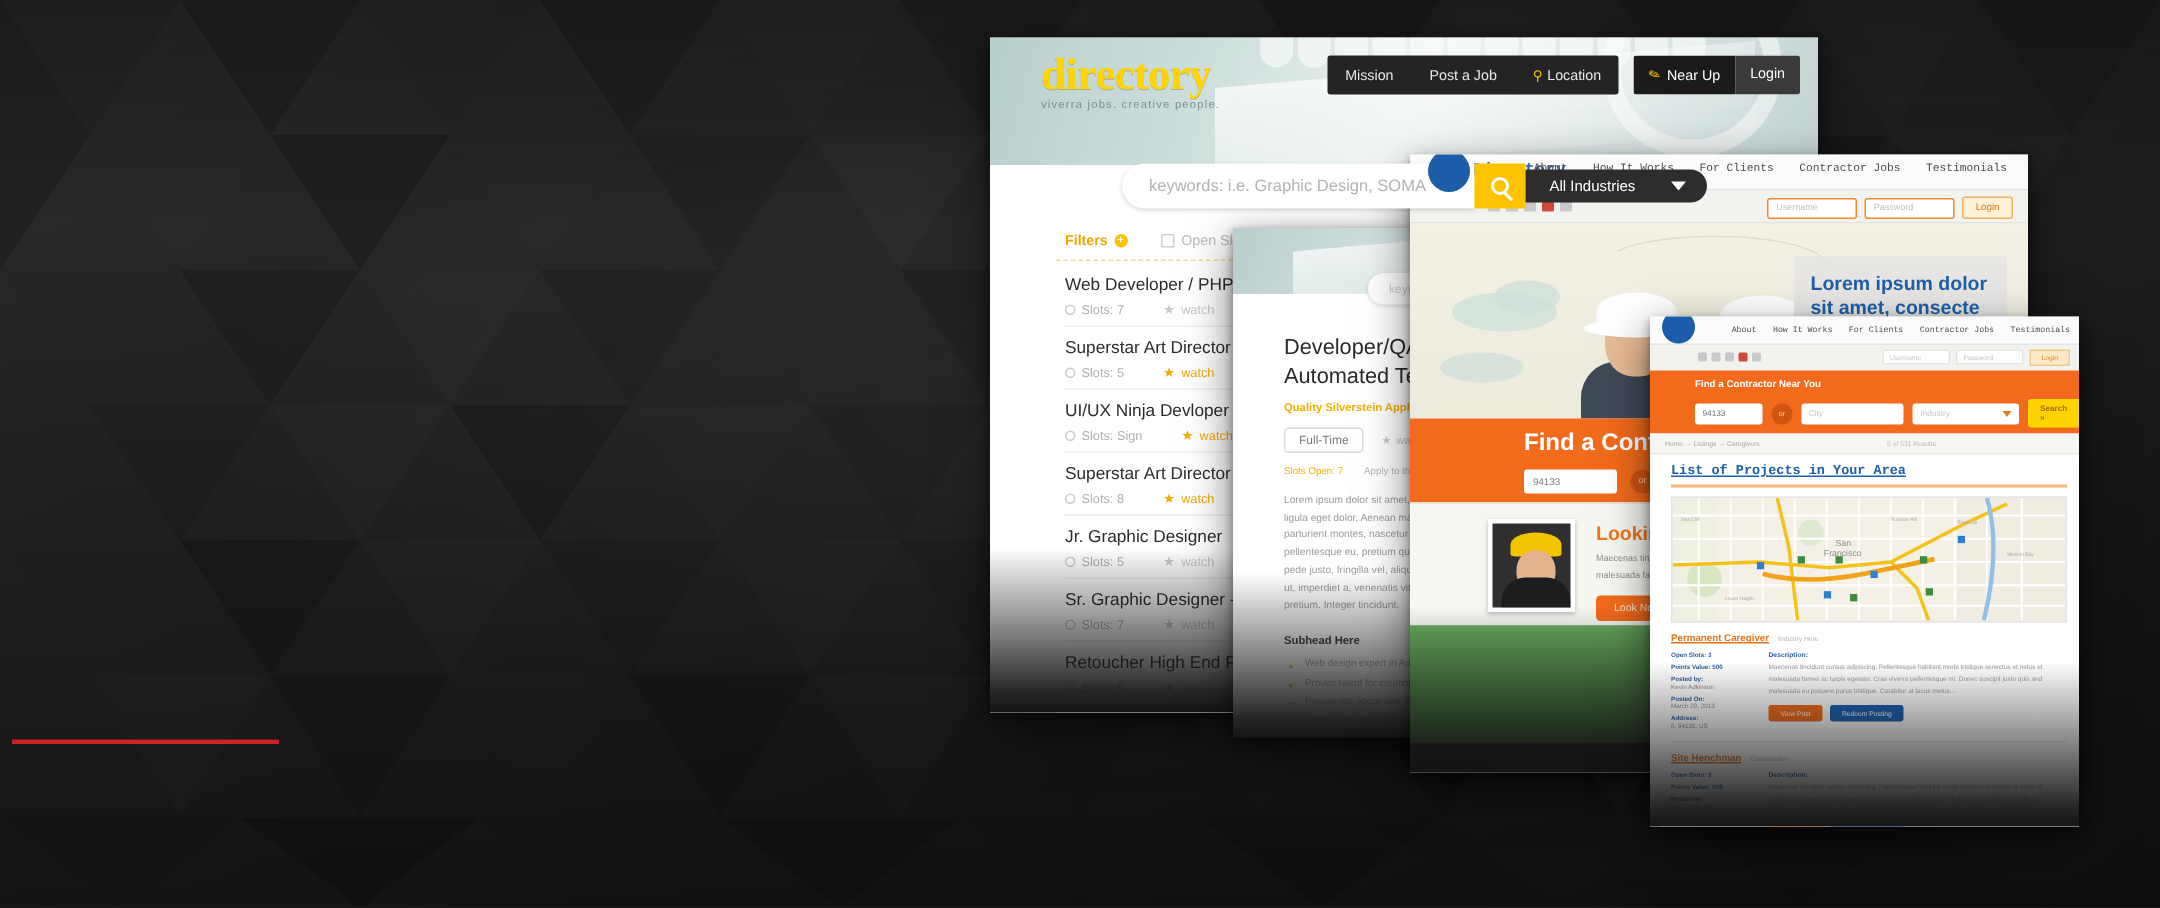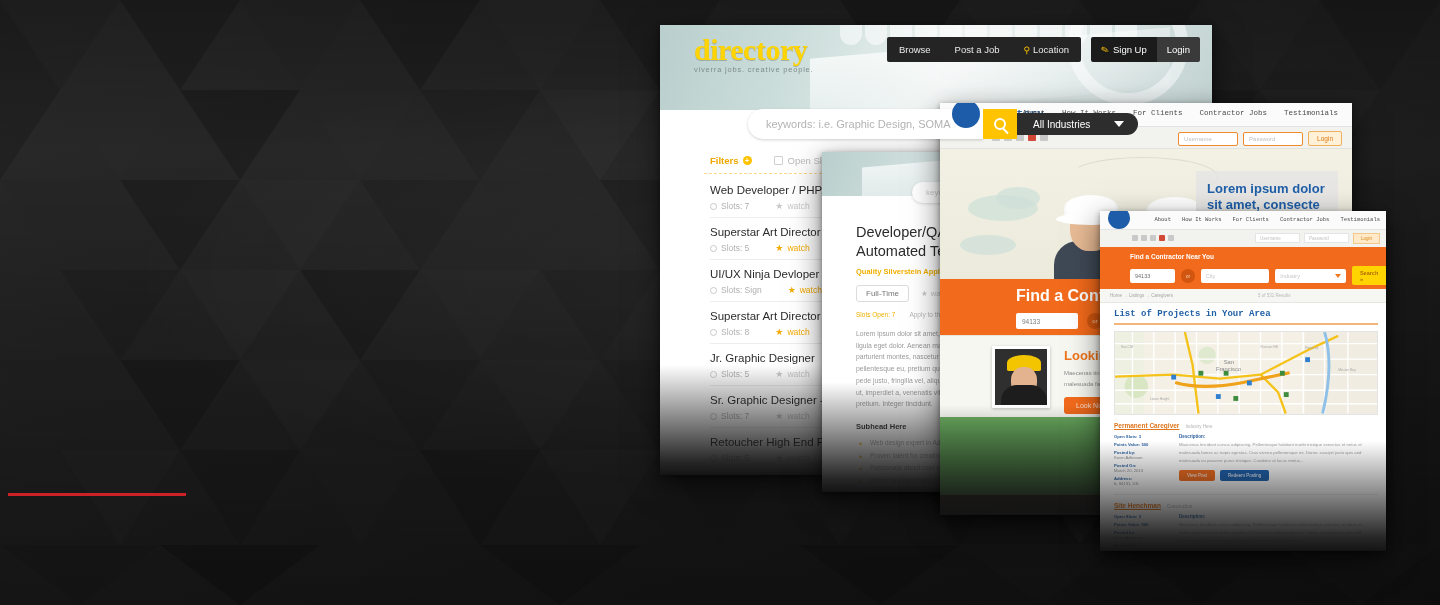--- a/index.html
+++ b/index.html
@@ -191,21 +191,21 @@
   .s4-find .zip{ width:46px;height:14px;background:#fff;border-radius:2px;font-size:5.5px;color:#6f6f6f;display:flex;align-items:center;padding-left:5px;}
   .s4-find .or{ width:14px;height:14px;border-radius:50%;background:#cf5510;color:#ffd0ad;font-size:5px;display:flex;align-items:center;justify-content:center;}
   .s4-find .city{ width:70px;height:14px;background:#fff;border-radius:2px;font-size:5.5px;color:#c6c6c6;display:flex;align-items:center;padding-left:5px;}
   .s4-find .ind{ width:72px;height:14px;background:#fff;border-radius:2px;font-size:5.5px;color:#c6c6c6;display:flex;align-items:center;justify-content:space-between;padding:0 5px;}
   .s4-find .ind .cr{ width:0;height:0;border-left:3px solid transparent;border-right:3px solid transparent;border-top:4px solid #f0791f;}
   .s4-find .sbtn{ background:#ffd400;border-radius:2px;font-size:5.5px;color:#b06a00;padding:3.5px 8px;font-weight:700;}
   .s4-crumb{ background:#f6f6f3; height:14px; position:relative; border-bottom:1px solid #e7e7e2;}
   .s4-crumb .c{ position:absolute; left:10px; top:4px; font-size:4.5px; color:#a5a5a5;}
   .s4-crumb .r{ position:absolute; left:158px; top:4px; font-size:4.5px; color:#b8b8b8;}
   .s4-main{ background:#fff; position:absolute; left:6px; right:0; top:92px; bottom:0; padding:6px 8px 0 8px;}
-  .s4-h{ font-family:"Liberation Mono", monospace; font-size:9px; color:#1f5fa6; font-weight:700;}
+  .s4-h{ font-family:"Liberation Mono", monospace; font-size:9px; color:#1f5fa6; font-weight:700;text-decoration:underline;}
   .s4-hr{ height:2px; background:#f3b678; margin-top:4px; }
   .s4-map{ margin-top:6px; height:84px; position:relative; overflow:hidden; background:#f3efe6; border:1px solid #e4e4e4;}
   .s4-map svg{ position:absolute; inset:0; }
   .s4-item{ margin-top:7px; padding-bottom:5px; border-bottom:1px solid #ececec; display:flex; gap:7px; position:relative;}
   .s4-item .hd{ position:absolute; left:0; top:0; display:flex; gap:6px; align-items:baseline;}
   .s4-item .hd .tt{ font-size:6.5px; color:#e0751d; font-weight:700; text-decoration:underline;}
   .s4-item .hd .ind{ font-size:4.5px; color:#b3b3b3;}
   .s4-item .left{ width:58px; padding-top:12px; }
   .s4-item .left .kv{ margin-bottom:3px; }
   .s4-item .left .k{ font-size:4.2px; color:#2a5f9e; font-weight:700;}
@@ -355,31 +355,31 @@
     </div>
     <div class="circ"></div>
 
     <div class="s1-logo">
       <div class="word">directory</div>
       <div class="tag">viverra jobs. creative people.</div>
     </div>
 
     <div class="s1-nav">
       <div class="s1-navbox">
-        <a>Browse</a>
+        <a>Mission</a>
         <a>Post a Job</a>
         <a>
             <span class="pin">⚲</span>
             <span>Location</span>
           </a>
       </div>
       <div class="s1-auth">
         <div class="su">
             <span class="pencil">✎</span>
-            <span>Sign Up</span>
+            <span>Near Up</span>
           </div>
         <div class="lg">Login</div>
       </div>
     </div>
   </div>
 
   <div class="s1-searchwrap">
     <div class="s1-kw">keywords: i.e. Graphic Design, SOMA</div>
     <div class="s1-mag">
         <span class="g"></span>

